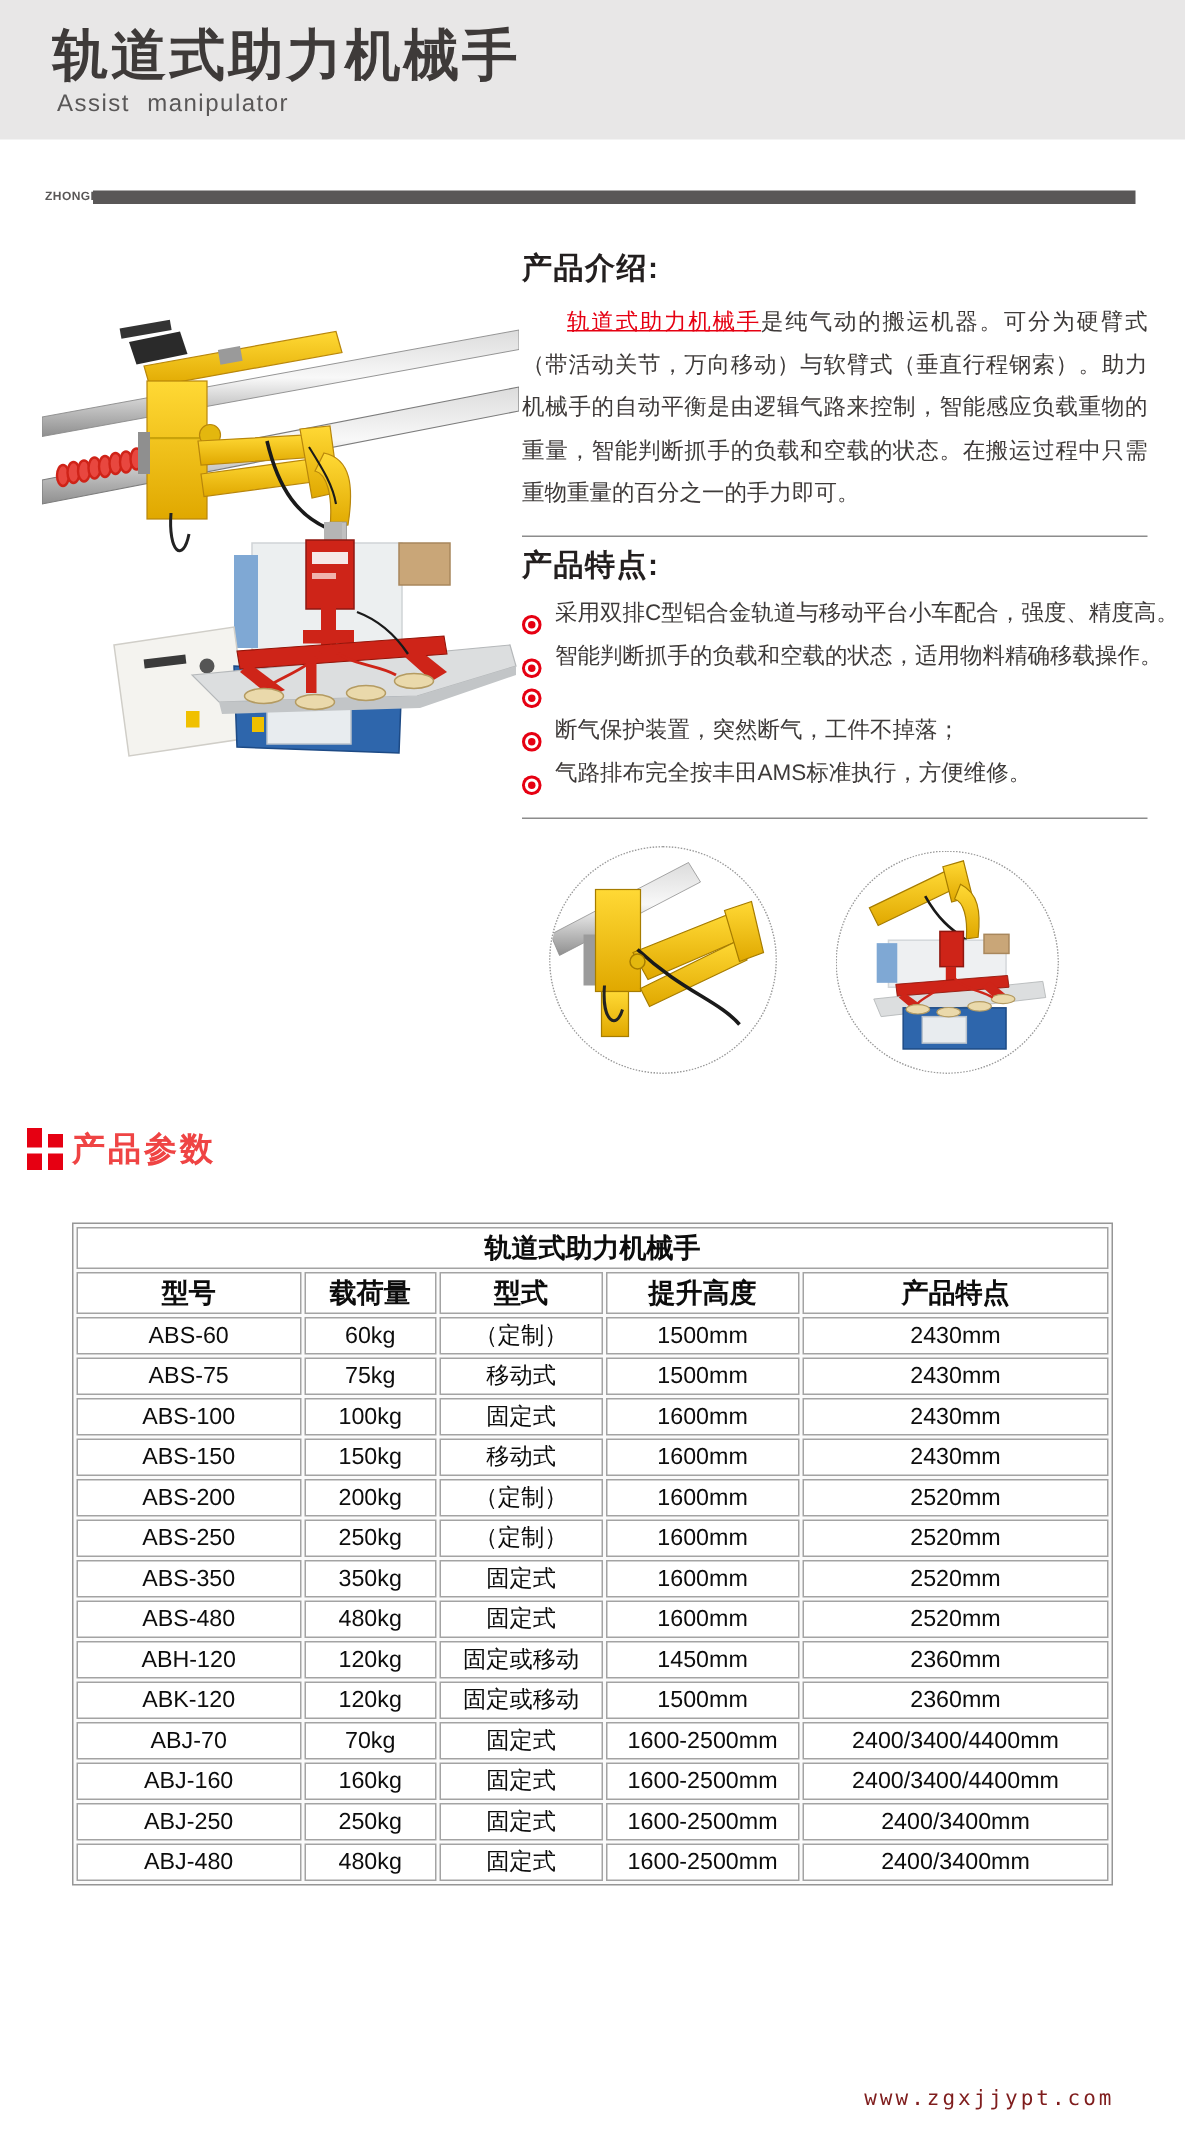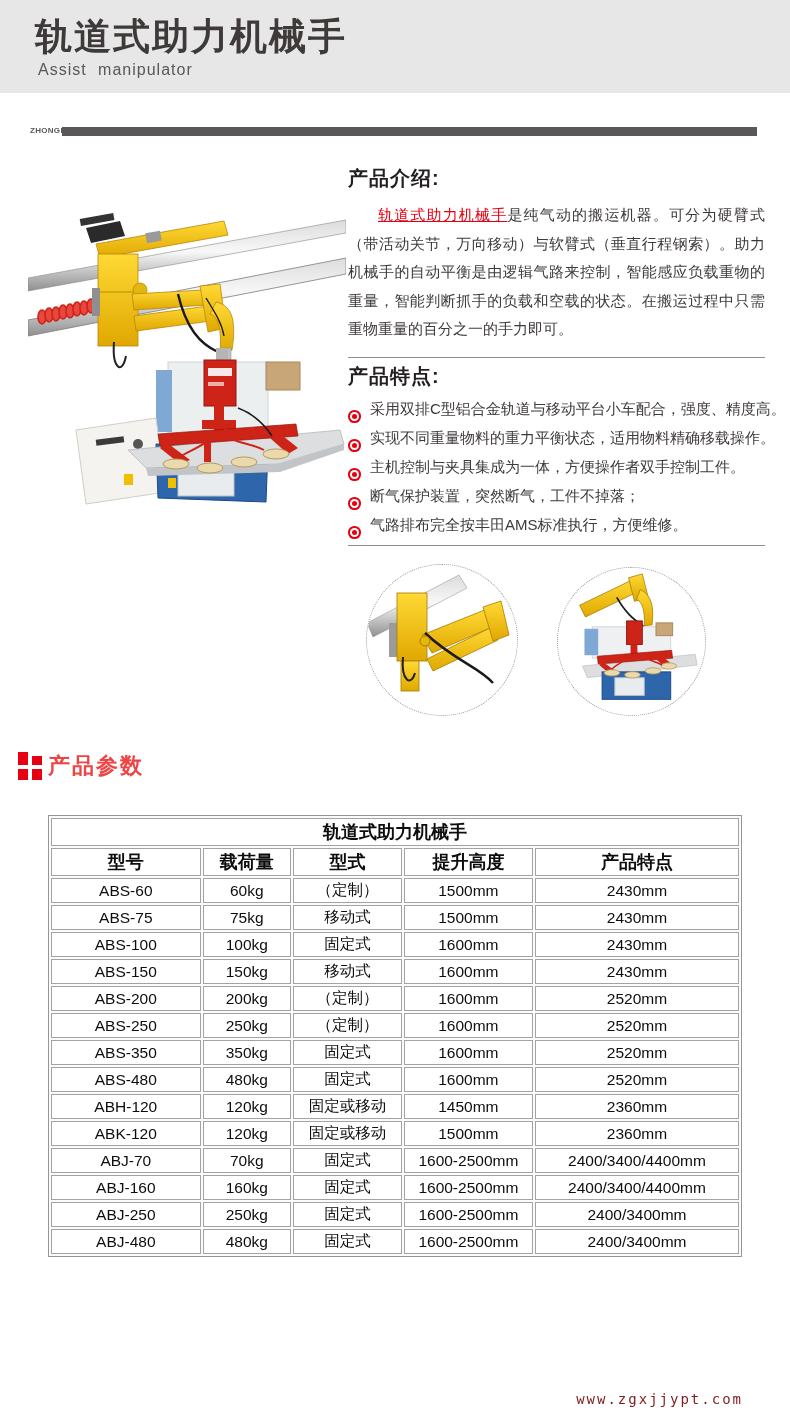--- a/index.html
+++ b/index.html
@@ -177,25 +177,24 @@
 
   <div class="features-section">
     <h2 class="section-heading">产品特点:</h2>
     <div class="feature-list">
         <div class="feature-item">
         <span class="bullet-icon"></span>
         <span>采用双排C型铝合金轨道与移动平台小车配合，强度、精度高。</span>
       </div>
         <div class="feature-item">
         <span class="bullet-icon"></span>
-        <span>实现不同重量物料的重力平衡状态，适用物料精确移载操作。</span>
-      </div>
-        <div class="feature-item">
-        <span class="bullet-icon"></span>
-        <span>主机控制与夹具集成为一体，方便操作者双手控制工件。</span>
+        <span>智能判断抓手的负载和空载的状态，适用物料精确移载操作。</span>
+      </div>
+        <div class="feature-item">
+        <span class="bullet-icon"></span>
       </div>
         <div class="feature-item">
         <span class="bullet-icon"></span>
         <span>断气保护装置，突然断气，工件不掉落；</span>
       </div>
         <div class="feature-item">
         <span class="bullet-icon"></span>
         <span>气路排布完全按丰田AMS标准执行，方便维修。</span>
       </div>
       </div>

